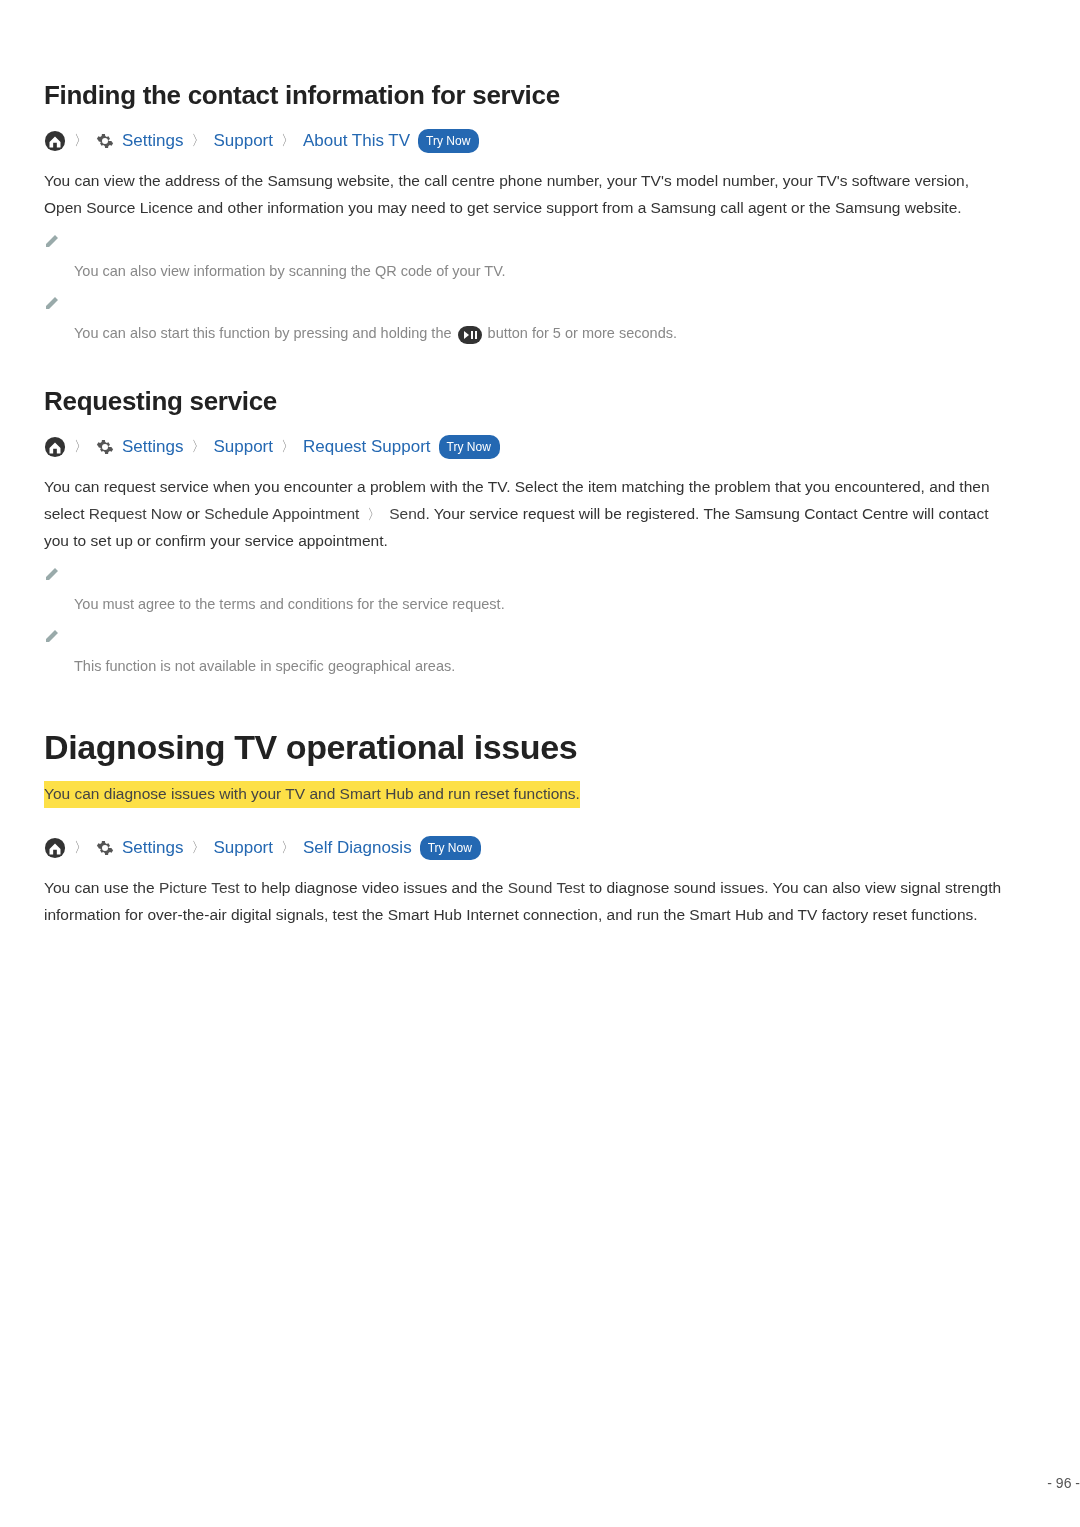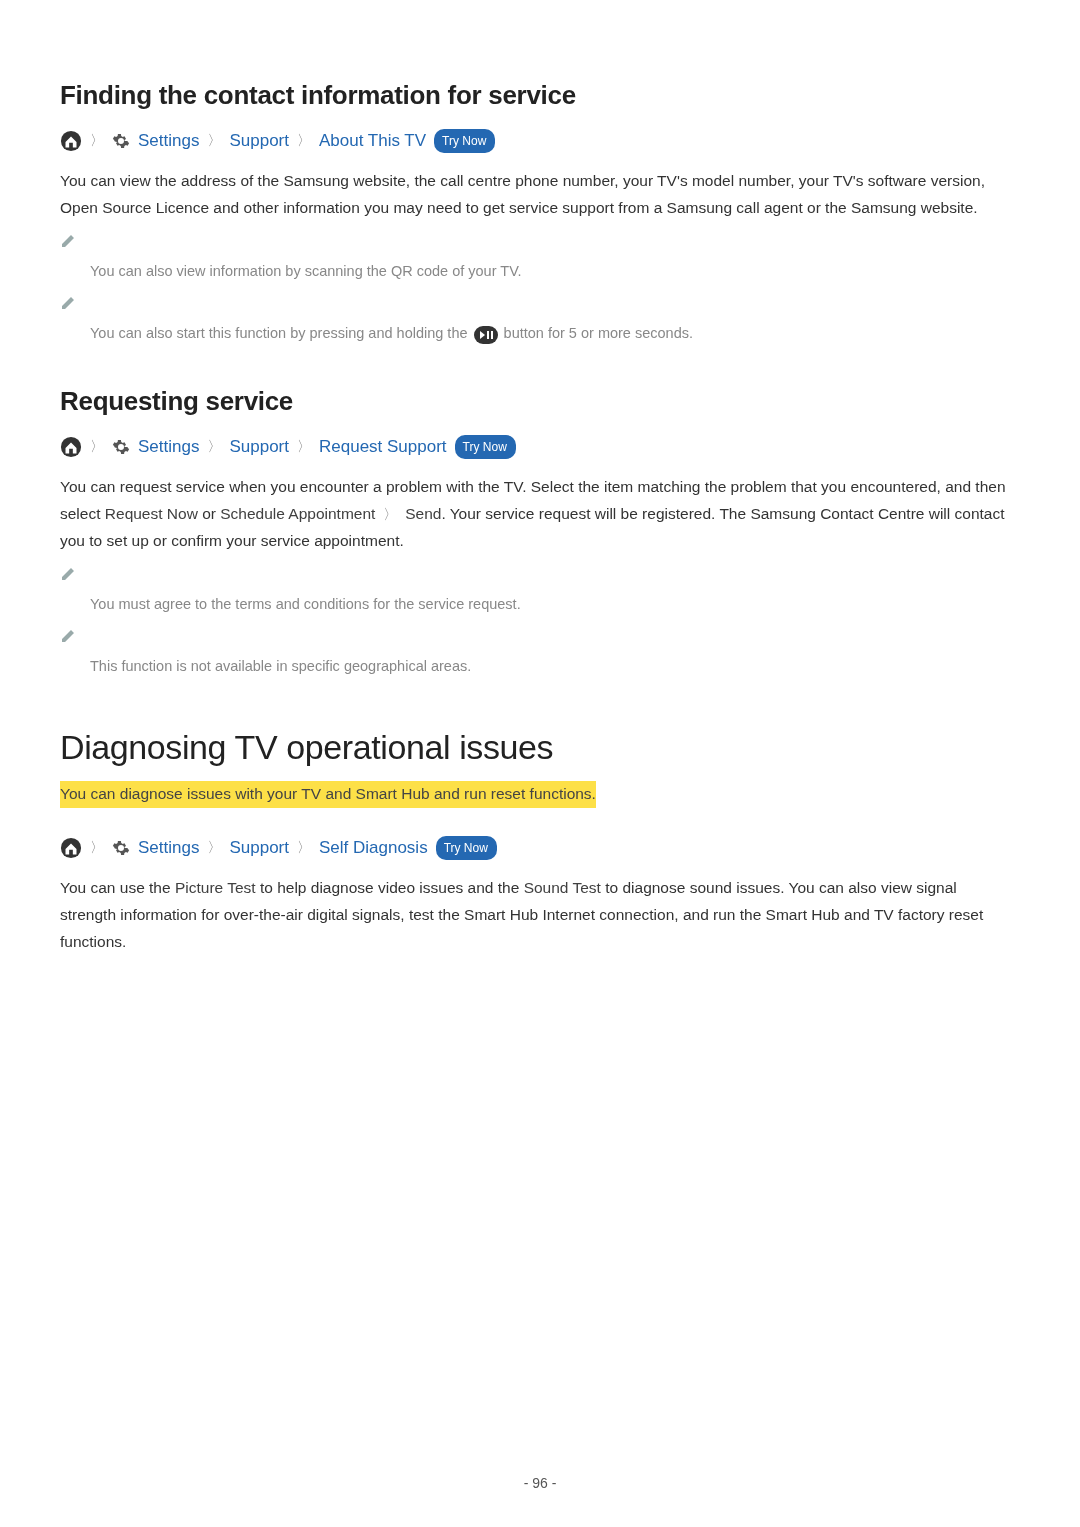--- a/index.html
+++ b/index.html
@@ -5,32 +5,32 @@
   * { box-sizing: border-box; margin: 0; padding: 0; }
   body {
     font-family: -apple-system, BlinkMacSystemFont, "Segoe UI", Arial, sans-serif;
     background: #fff;
     width: 1080px;
     height: 1527px;
     position: relative;
     color: #333;
   }
   .page {
-    padding: 80px 70px 40px 60px;
+    padding: 80px 70px 40px 44px;
   }
   h2.section-heading {
     font-size: 26px;
     font-weight: 600;
     color: #222;
     margin-bottom: 18px;
     letter-spacing: -0.3px;
   }
   h1.main-heading {
     font-size: 34px;
-    font-weight: 400;
+    font-weight: 700;
     color: #222;
     margin-top: 50px;
     margin-bottom: 14px;
     letter-spacing: -0.4px;
   }
   .breadcrumb {
     display: flex;
     align-items: center;
     gap: 8px;
     margin-bottom: 14px;
@@ -93,21 +93,21 @@
   .icon-play-pill {
     display: inline-flex;
     vertical-align: middle;
     width: 24px; height: 18px;
     margin: 0 2px;
   }
   .page-number {
     position: absolute;
     bottom: 36px;
     left: 0; right: 0;
-    text-align: center;
+    text-align: right;
     font-size: 14px;
     color: #555;
   }
 </style>
 </head>
 <body>
 
 <div class="page">
 
   <div class="section">

